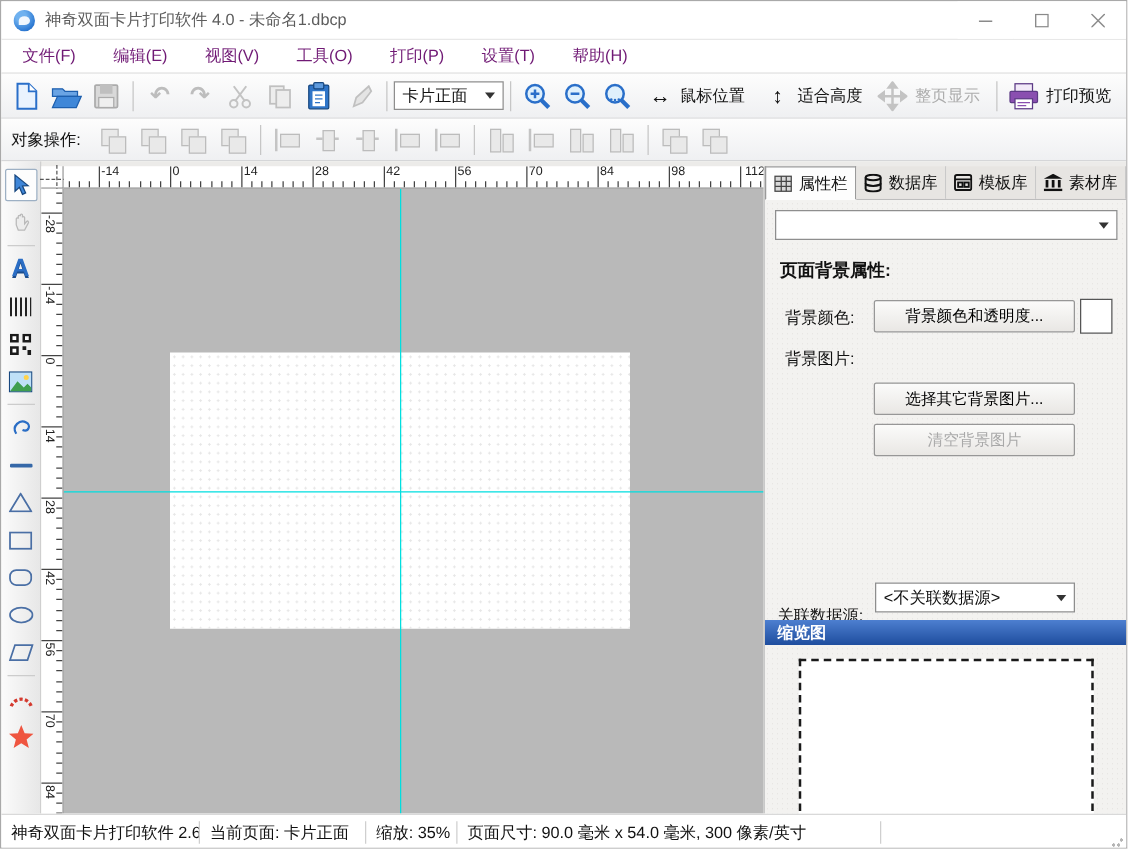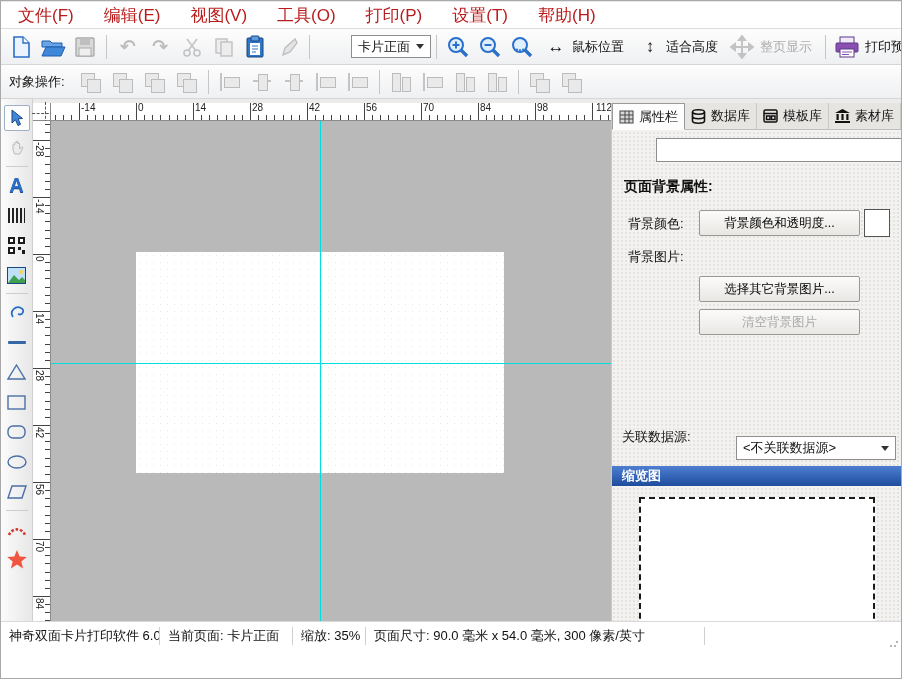--- a/index.html
+++ b/index.html
@@ -14,31 +14,31 @@
              position:relative; flex:0 0 auto; }
   .appicon::after { content:""; position:absolute; left:4px; top:5px; width:9px; height:7px;
              border-radius:50% 50% 50% 0; background:#fff; opacity:.9; }
   .titletext { color:#5d5d5d; font-size:13px; flex:1 1 auto; white-space:nowrap; overflow:hidden; }
   .wctrls { display:flex; height:30px; }
   .wbtn { width:45px; height:30px; display:flex; align-items:center; justify-content:center; background:#fff; border:none; cursor:default; }
   .wbtn svg { stroke:#8a8a8a; }
 
   
   .menubar { height:28px; display:flex; align-items:center; border-top:1px solid #e8e8e8; border-bottom:1px solid #dcdcdc; background:#fff; padding-left:2px; }
-  .menuitem { padding:0 15px; height:100%; display:flex; align-items:center; font-size:17px; color:#b91c1c; }
+  .menuitem { padding:0 15px; height:100%; display:flex; align-items:center; font-size:13px; color:#701a75; }
 
   
   .toolbar { display:flex; align-items:center; background:linear-gradient(#fdfdfd,#eff0f2); border-bottom:1px solid #d5d6d8; }
   .tb1 { height:36px; padding:0 4px; }
   .tb2 { height:34px; padding:0 6px; }
   .tsep { width:1px; height:24px; background:#c6c6c6; margin:0 5px; flex:0 0 auto; }
   .ticon { width:28px; height:28px; display:flex; align-items:center; justify-content:center; flex:0 0 auto; margin:0 2px; }
   .ticon.text-glyph { font-size:19px; font-weight:bold; }
   .gray { color:#bdbdbd; }
-  .combo { height:23px; background:#fff; border:1px solid #8e8e8e; display:flex; align-items:center; position:relative; font-size:13px;margin-left:36px; }
+  .combo { height:23px; background:#fff; border:1px solid #8e8e8e; display:flex; align-items:center; position:relative; font-size:13px; }
   .combo .cval { padding:0 6px; flex:1 1 auto; white-space:nowrap; overflow:hidden; }
   .caret { width:0; height:0; border-left:4px solid transparent; border-right:4px solid transparent; border-top:5px solid #333; margin-right:6px; flex:0 0 auto; }
   .tlabel { font-size:13px; margin:0 8px 0 2px; white-space:nowrap; }
   .tlabel.disabled { color:#adadad; }
   .arrowglyph { font-size:17px; font-weight:bold; margin:0 2px 0 6px; }
 
   
   .objlabel { font-size:13px; margin:0 10px 0 2px; white-space:nowrap; }
   .objicon { width:26px; height:24px; position:relative; margin:0 3px; flex:0 0 auto; }
   .objicon::before, .objicon::after { content:""; position:absolute; border:1px solid #bcbcbc; background:#e9e9e9; }
@@ -117,20 +117,42 @@
                      radial-gradient(circle at 6px 8px,#b5b5b5 1.2px,transparent 1.4px),
                      radial-gradient(circle at 8px 4px,#b5b5b5 1.2px,transparent 1.4px); }
 
   svg { display:block; }
 </style>
 </head>
 <body>
 
 <div class="window">
 
+  <div class="titlebar">
+    <div class="appicon"></div>
+    <div class="titletext">神奇双面卡片打印软件 4.0 - 未命名1.dbcp</div>
+    <div class="wctrls">
+      <button class="wbtn">
+        <svg width="11" height="11">
+            <line x1="0" y1="6" x2="11" y2="6" stroke-width="1.2"></line>
+          </svg>
+      </button>
+      <button class="wbtn">
+        <svg width="11" height="11">
+            <rect x="0.5" y="0.5" width="10" height="10" fill="none" stroke-width="1.2"></rect>
+          </svg>
+      </button>
+      <button class="wbtn">
+        <svg width="11" height="11">
+            <line x1="0" y1="0" x2="11" y2="11" stroke-width="1.2"></line>
+            <line x1="11" y1="0" x2="0" y2="11" stroke-width="1.2"></line>
+          </svg>
+      </button>
+    </div>
+  </div>
 
   <div class="menubar">
     <div class="menuitem">文件(F)</div>
     <div class="menuitem">编辑(E)</div>
     <div class="menuitem">视图(V)</div>
     <div class="menuitem">工具(O)</div>
     <div class="menuitem">打印(P)</div>
     <div class="menuitem">设置(T)</div>
     <div class="menuitem">帮助(H)</div>
   </div>
@@ -576,36 +598,36 @@
         <div class="sectitle">页面背景属性:</div>
 
         <div class="plabel" style="left:16px; top:85px;">背景颜色:</div>
         <button class="pbtn" style="top:80px;">背景颜色和透明度...</button>
         <div class="swatch"></div>
 
         <div class="plabel" style="left:16px; top:118px;">背景图片:</div>
         <button class="pbtn disabled" style="top:179px;">清空背景图片</button>
         <button class="pbtn" style="top:146px;">选择其它背景图片...</button>
 
-        <div class="plabel" style="left:10px; top:298px;">关联数据源:</div>
+        <div class="plabel" style="left:10px; top:324px;">关联数据源:</div>
         <div class="combo dscombo">
           <span class="cval">&lt;不关联数据源&gt;</span>
           <span class="caret"></span>
         </div>
 
         <div class="thumbhead">缩览图</div>
         <div class="thumbarea">
           <div class="thumbcard"></div>
         </div>
       </div>
     </div>
   </div>
 
   <div class="statusbar">
-    <div class="sseg s1">神奇双面卡片打印软件 6.0</div>
+    <div class="sseg s1">神奇双面卡片打印软件 2.6</div>
     <div class="ssep"></div>
     <div class="sseg s2">当前页面: 卡片正面</div>
     <div class="ssep"></div>
     <div class="sseg s3">缩放: 35%</div>
     <div class="ssep"></div>
     <div class="sseg s4">页面尺寸: 90.0 毫米 x 54.0 毫米, 300 像素/英寸</div>
     <div class="ssep"></div>
     <div class="grip"></div>
   </div>
 

